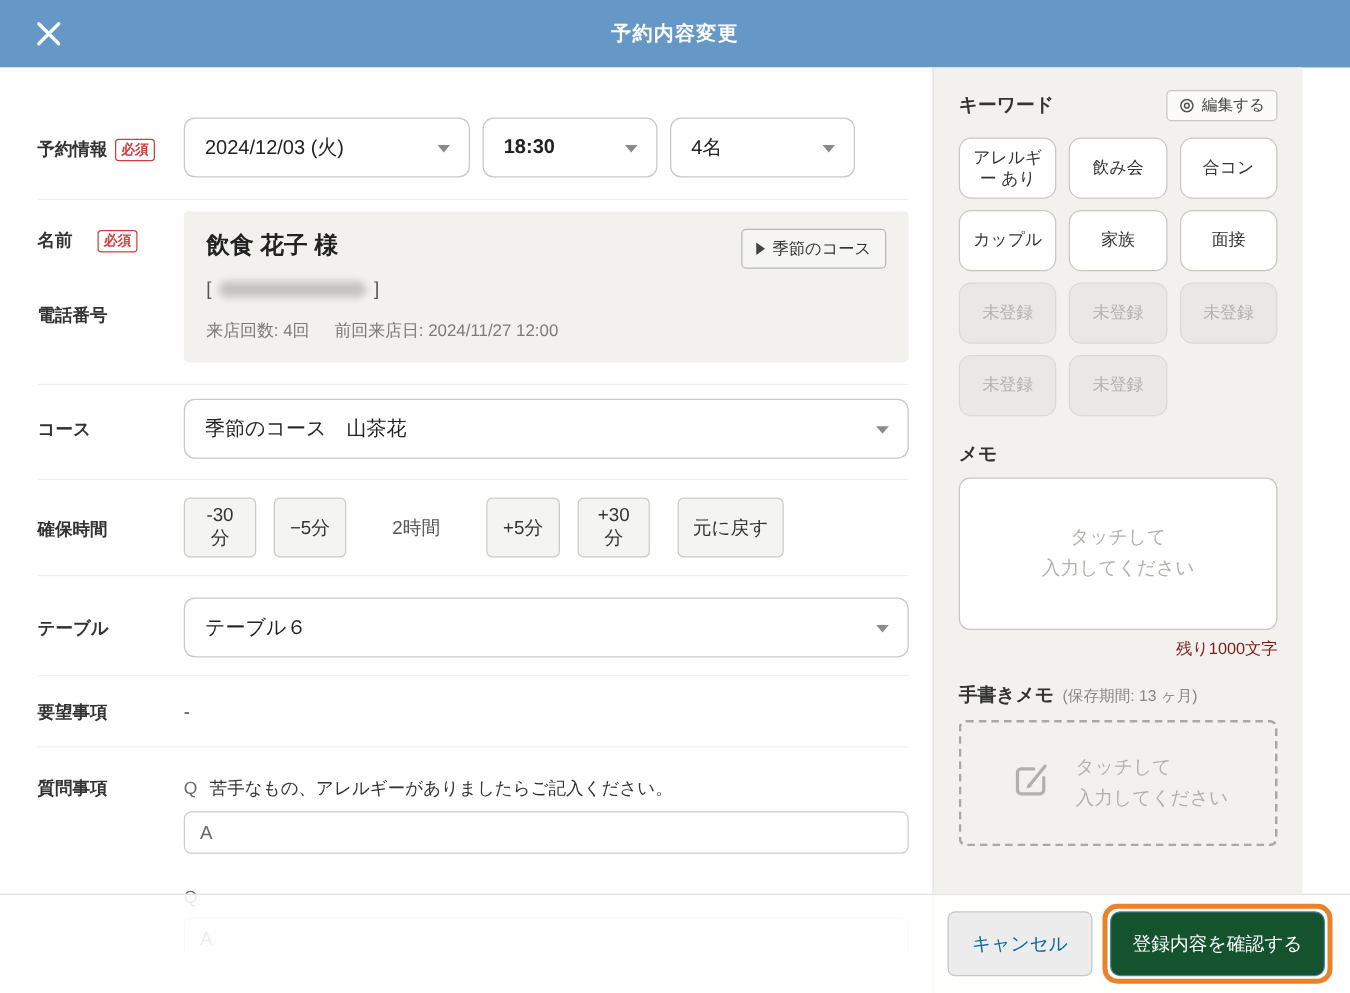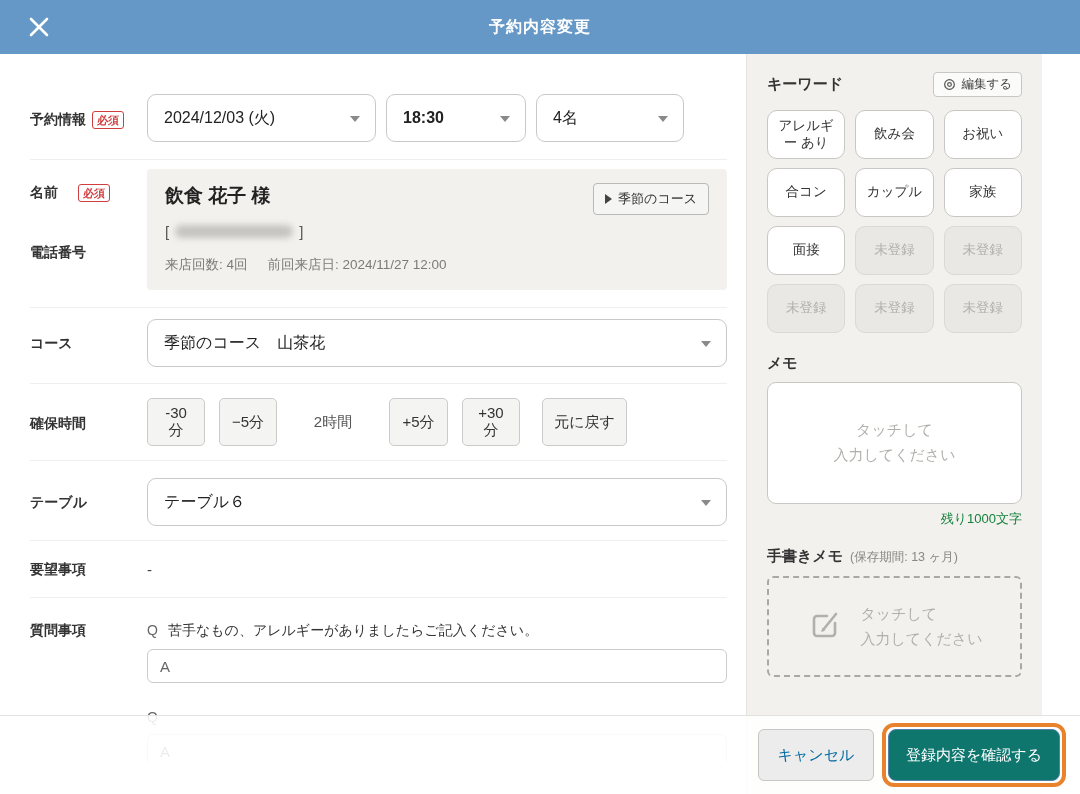--- a/index.html
+++ b/index.html
@@ -77,32 +77,32 @@
   .edit-btn { display:flex; align-items:center; gap:5px; background:#fbfbfa; border:1px solid #c9c7c3; border-radius:4px; padding:3px 9px; font-size:12.5px; color:#444; cursor:pointer; }
   .gear { width:13px; height:13px; display:inline-block; }
   .kw-grid { display:grid; grid-template-columns:repeat(3,1fr); gap:9px 10px; }
   .kw { height:49px; border-radius:10px; font-size:13.5px; line-height:1.25; cursor:pointer; padding:2px 6px; font-family:inherit; }
   .kw.active { background:#fff; border:1px solid #c9c7c3; color:#333; }
   .kw.empty  { background:#eae8e4; border:1px solid #dbd9d5; color:#b3b1ad; cursor:default; }
 
   .memo-label { margin-top:21px; font-size:15px; font-weight:bold; color:#333; }
   .memo-box { margin-top:9px; height:122px; background:#fff; border:1px solid #c9c7c3; border-radius:9px; display:flex; align-items:center; justify-content:center; text-align:center; cursor:text; }
   .placeholder { color:#b2b0ac; font-size:15px; line-height:1.65; }
-  .memo-remaining { margin-top:6px; text-align:right; font-size:13px; color:#15803d; }
+  .memo-remaining { margin-top:6px; text-align:right; font-size:13px; color:#7f1d1d; }
 
   .hw-label-line { margin-top:19px; display:flex; align-items:baseline; gap:7px; }
   .hw-label { font-size:15px; font-weight:bold; color:#333; }
   .hw-retention { font-size:12.5px; color:#8a8884; }
   .hw-box { margin-top:10px; height:101px; border:2px dashed #aaa8a4; border-radius:6px; display:flex; align-items:center; justify-content:center; gap:16px; cursor:pointer; }
 
   
   .footer { position:absolute; left:0; right:0; bottom:0; height:79px; background:rgba(255,255,255,0.88); border-top:1px solid #e2e2e1; display:flex; align-items:center; justify-content:flex-end; padding-right:14px; gap:8px; }
   .cancel-btn { width:116px; height:52px; background:#ececec; border:1px solid #c6c6c6; border-radius:6px; font-size:15px; color:#0369a1; cursor:pointer; font-family:inherit; }
   .confirm-ring { border:4px solid #e8822c; border-radius:12px; padding:2px; background:#fff; }
-  .confirm-btn { width:172px; height:52px; background:#0f766e; border:1px solid #507fa9; border-radius:8px; font-size:15px; color:#fff; cursor:pointer; font-family:inherit; }
+  .confirm-btn { width:172px; height:52px; background:#14532d; border:1px solid #507fa9; border-radius:8px; font-size:15px; color:#fff; cursor:pointer; font-family:inherit; }
 </style>
 </head>
 <body>
 
 <div class="modal">
 
   <div class="header">
     <button class="close-btn">
       <span>
         <svg width="22" height="22" viewBox="0 0 22 22">
@@ -254,21 +254,20 @@
                 <circle cx="7" cy="7" r="5.2" fill="none" stroke="#555" stroke-width="1.3"></circle>
                 <circle cx="7" cy="7" r="2" fill="none" stroke="#555" stroke-width="1.3"></circle>
               </svg>
           </span>
           <span>編集する</span>
         </button>
       </div>
       <div class="kw-grid">
           <button class="kw active">アレルギー あり</button>
           <button class="kw active">飲み会</button>
-          <button class="kw active">お祝い</button>
           <button class="kw active">合コン</button>
           <button class="kw active">カップル</button>
           <button class="kw active">家族</button>
           <button class="kw active">面接</button>
           <button class="kw empty">未登録</button>
           <button class="kw empty">未登録</button>
           <button class="kw empty">未登録</button>
           <button class="kw empty">未登録</button>
           <button class="kw empty">未登録</button>
         </div>

